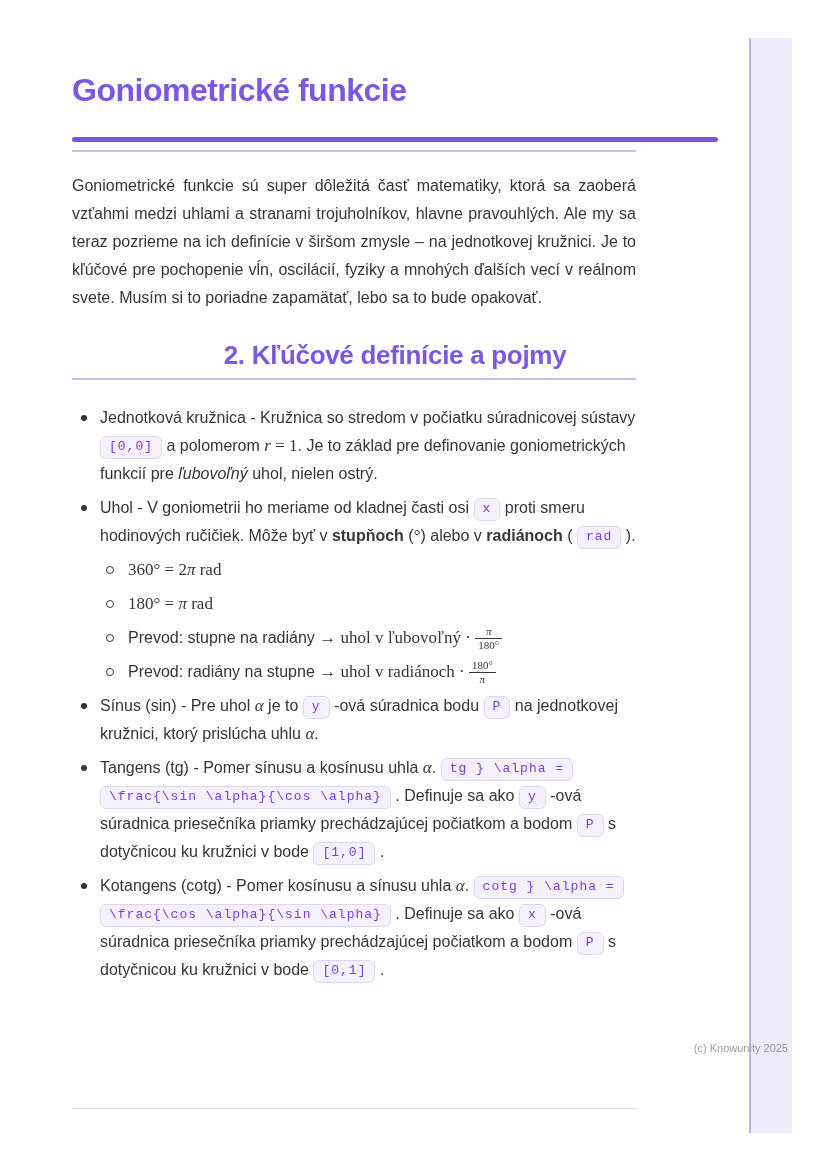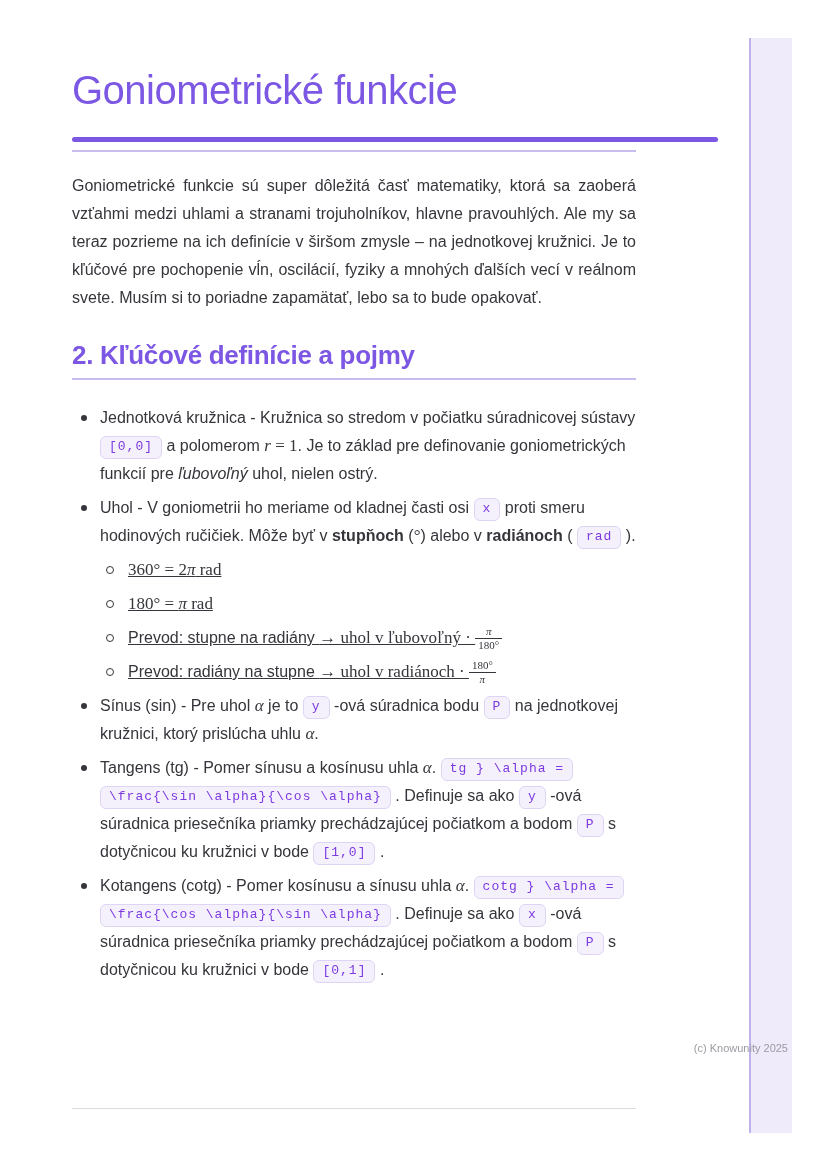--- a/index.html
+++ b/index.html
@@ -11,42 +11,42 @@
     -webkit-font-smoothing:antialiased;
   }
   .stripe{
     position:absolute;left:749px;top:38px;width:41px;height:1095px;
     background:var(--stripe-fill,#efebfa);
     border-left:2px solid var(--stripe-edge,#bfb1ea);
     z-index:1;
   }
   .content{position:absolute;left:72px;top:0;width:646px;z-index:2;}
   h1{
-    margin:68px 0 0;font-size:40px;line-height:44px;font-weight:normal;
+    margin:68px 0 0;font-size:32px;line-height:44px;font-weight:bold;
     letter-spacing:-0.5px;color:var(--accent,#7b57e3);
   }
   .title-rule{margin-top:25px;width:646px;height:5px;border-radius:3px;background:var(--accent,#7b57e3);}
   h2{
     margin:38px 0 0;font-size:26px;line-height:30px;font-weight:bold;
     letter-spacing:-0.3px;color:var(--accent,#7b57e3);
   }
-  h2.second{margin-top:28px;}
+  h2.second{margin-top:28px;text-align:center;}
   .h2-rule{margin-top:8px;width:564px;height:2px;background:var(--accent-light,#c9bcee);}
   p.intro{
     width:564px;margin:20px 0 0;font-size:16px;line-height:28px;
     text-align:justify;color:var(--text,#35353b);
   }
   ul.main{list-style:none;margin:24px 0 0;padding:0;width:564px;font-size:16px;line-height:28px;}
   ul.main>li{position:relative;padding-left:28px;margin-bottom:6px;}
   .dot{
     position:absolute;left:9px;top:11px;width:6px;height:6px;border-radius:50%;
     background:var(--text,#35353b);
   }
   ul.sub{list-style:none;margin:6px 0 0;padding:0;}
-  ul.sub>li{position:relative;padding-left:28px;margin-bottom:6px;text-decoration:underline;}
+  ul.sub>li{position:relative;padding-left:28px;margin-bottom:6px;}
   .circle{
     position:absolute;left:6px;top:10px;width:6px;height:6px;border-radius:50%;
     background:transparent;border:1.5px solid var(--text,#35353b);
   }
   b.term{font-weight:normal;}
   i.em{font-style:italic;}
   .chip{
     display:inline-block;font-family:"Liberation Mono",monospace;
     font-size:13px;font-weight:normal;letter-spacing:1px;line-height:18px;
     color:var(--code-color,#7c3ae0);background:var(--code-bg,#f5f1fc);

